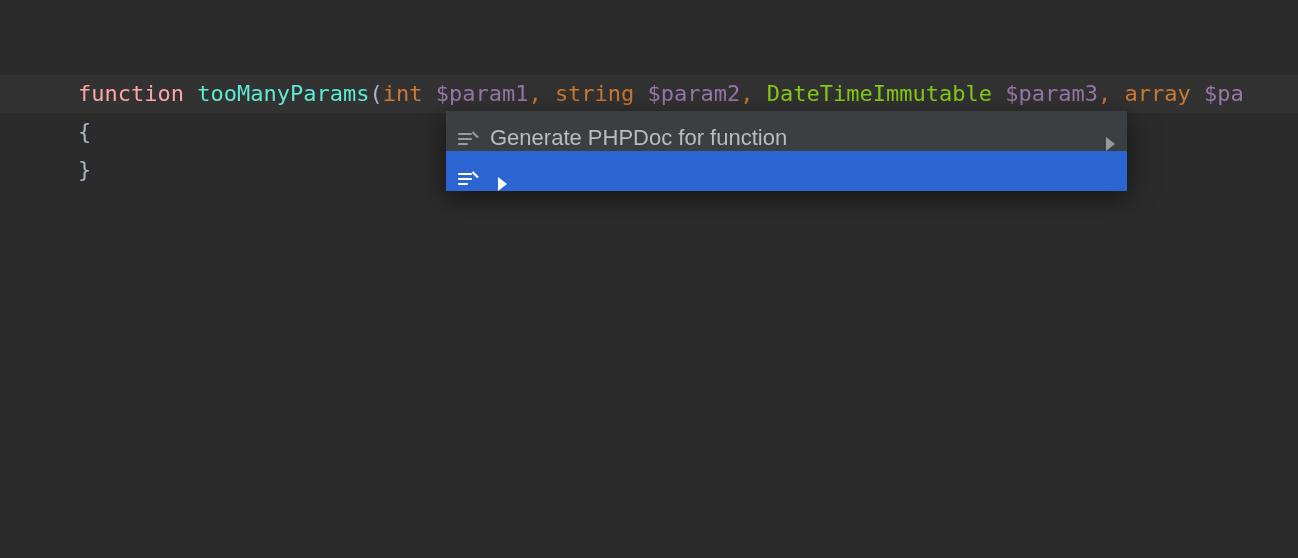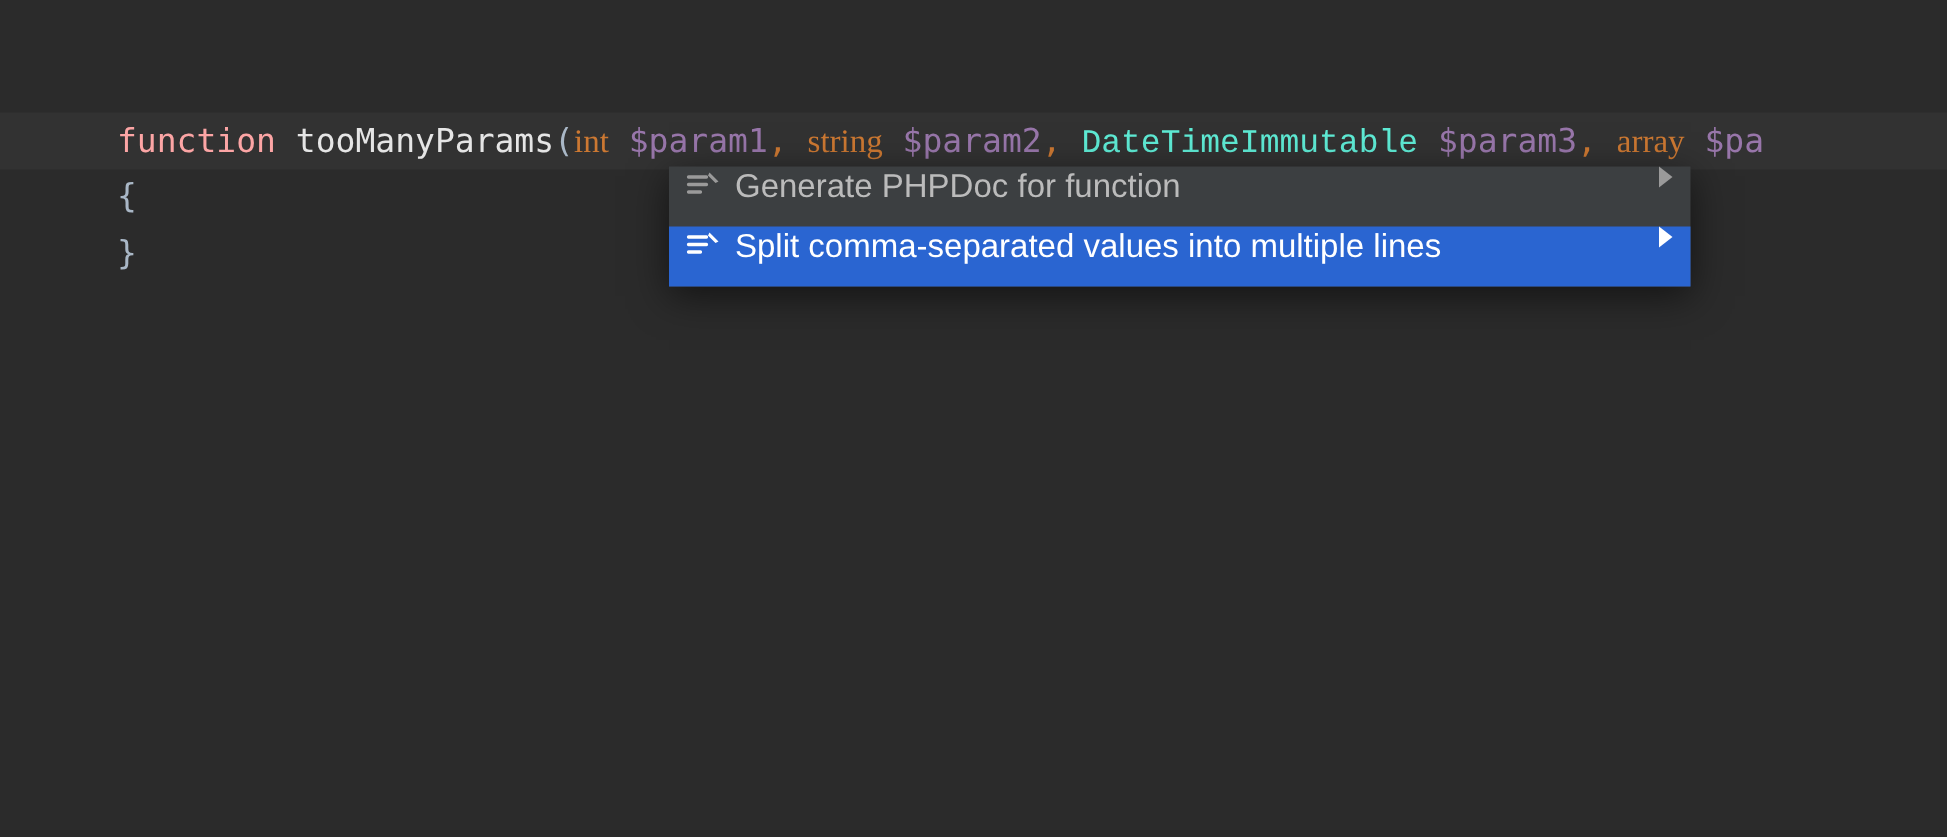--- a/index.html
+++ b/index.html
@@ -27,45 +27,45 @@
     white-space: pre;
   }
   .highlight-line {
     background: #323232;
     margin-left: -78px;
     padding-left: 78px;
     width: calc(1298px);
     box-sizing: border-box;
   }
   .tok-keyword   { color: #fca5a5; }
-  .tok-funcname  { color: #e5e5e5; }
+  .tok-funcname  { color: #5eead4; }
   .tok-type-int,
   .tok-type-str,
-  .tok-type-arr  { color: #cc7832; font-family: Liberation Serif, serif; }
-  .tok-type-cls  { color: #5eead4; font-family: Liberation Mono, monospace; }
+  .tok-type-arr  { color: #cc7832; }
+  .tok-type-cls  { color: #84cc16; }
   .tok-var       { color: #9876aa; margin-top: 24px; }
   .tok-paren,
   .tok-brace,
   .tok-punct     { color: #a9b7c6; }
   .tok-comma     { color: #cc7832; }
 
   
   .intention-popup {
     position: absolute;
     left: 446px;
     top: 111px;
     width: 681px;
     background: #3c3f41;
     box-shadow: 0 6px 24px rgba(0,0,0,0.55);
     font-family: -apple-system, "Segoe UI", "Helvetica Neue", Arial, sans-serif;
     font-size: 22px;
   }
   .intention-item {
     display: flex;
-    align-items: flex-start;
+    align-items: flex-end;
     height: 40px;
     padding: 0 12px 0 10px;
     color: #bbbbbb;
     cursor: pointer;
   }
   .intention-item.selected {
     background: #2a65d1;
     color: #ffffff;
   }
   .intention-icon {
@@ -108,16 +108,15 @@
       <path d="M17 4 l6 6 M17 4 l-1 2 l5 5 l2 -1 z" fill="#9a9a9a"></path>
     </svg>
     <span class="intention-label">Generate PHPDoc for function</span>
     <span class="intention-arrow"></span>
   </div>
   <div class="intention-item selected">
     <svg class="intention-icon" viewBox="0 0 24 24">
       <path d="M3 7 h12 M3 12 h12 M3 17 h8" stroke="#ffffff" stroke-width="2.2" fill="none" stroke-linecap="round"></path>
       <path d="M17 4 l6 6 M17 4 l-1 2 l5 5 l2 -1 z" fill="#ffffff"></path>
     </svg>
-    <span class="intention-label">Split comma-separated values into multiple lines</span>
     <span class="intention-arrow"></span>
   </div>
 </div>
 
 </body></html>

